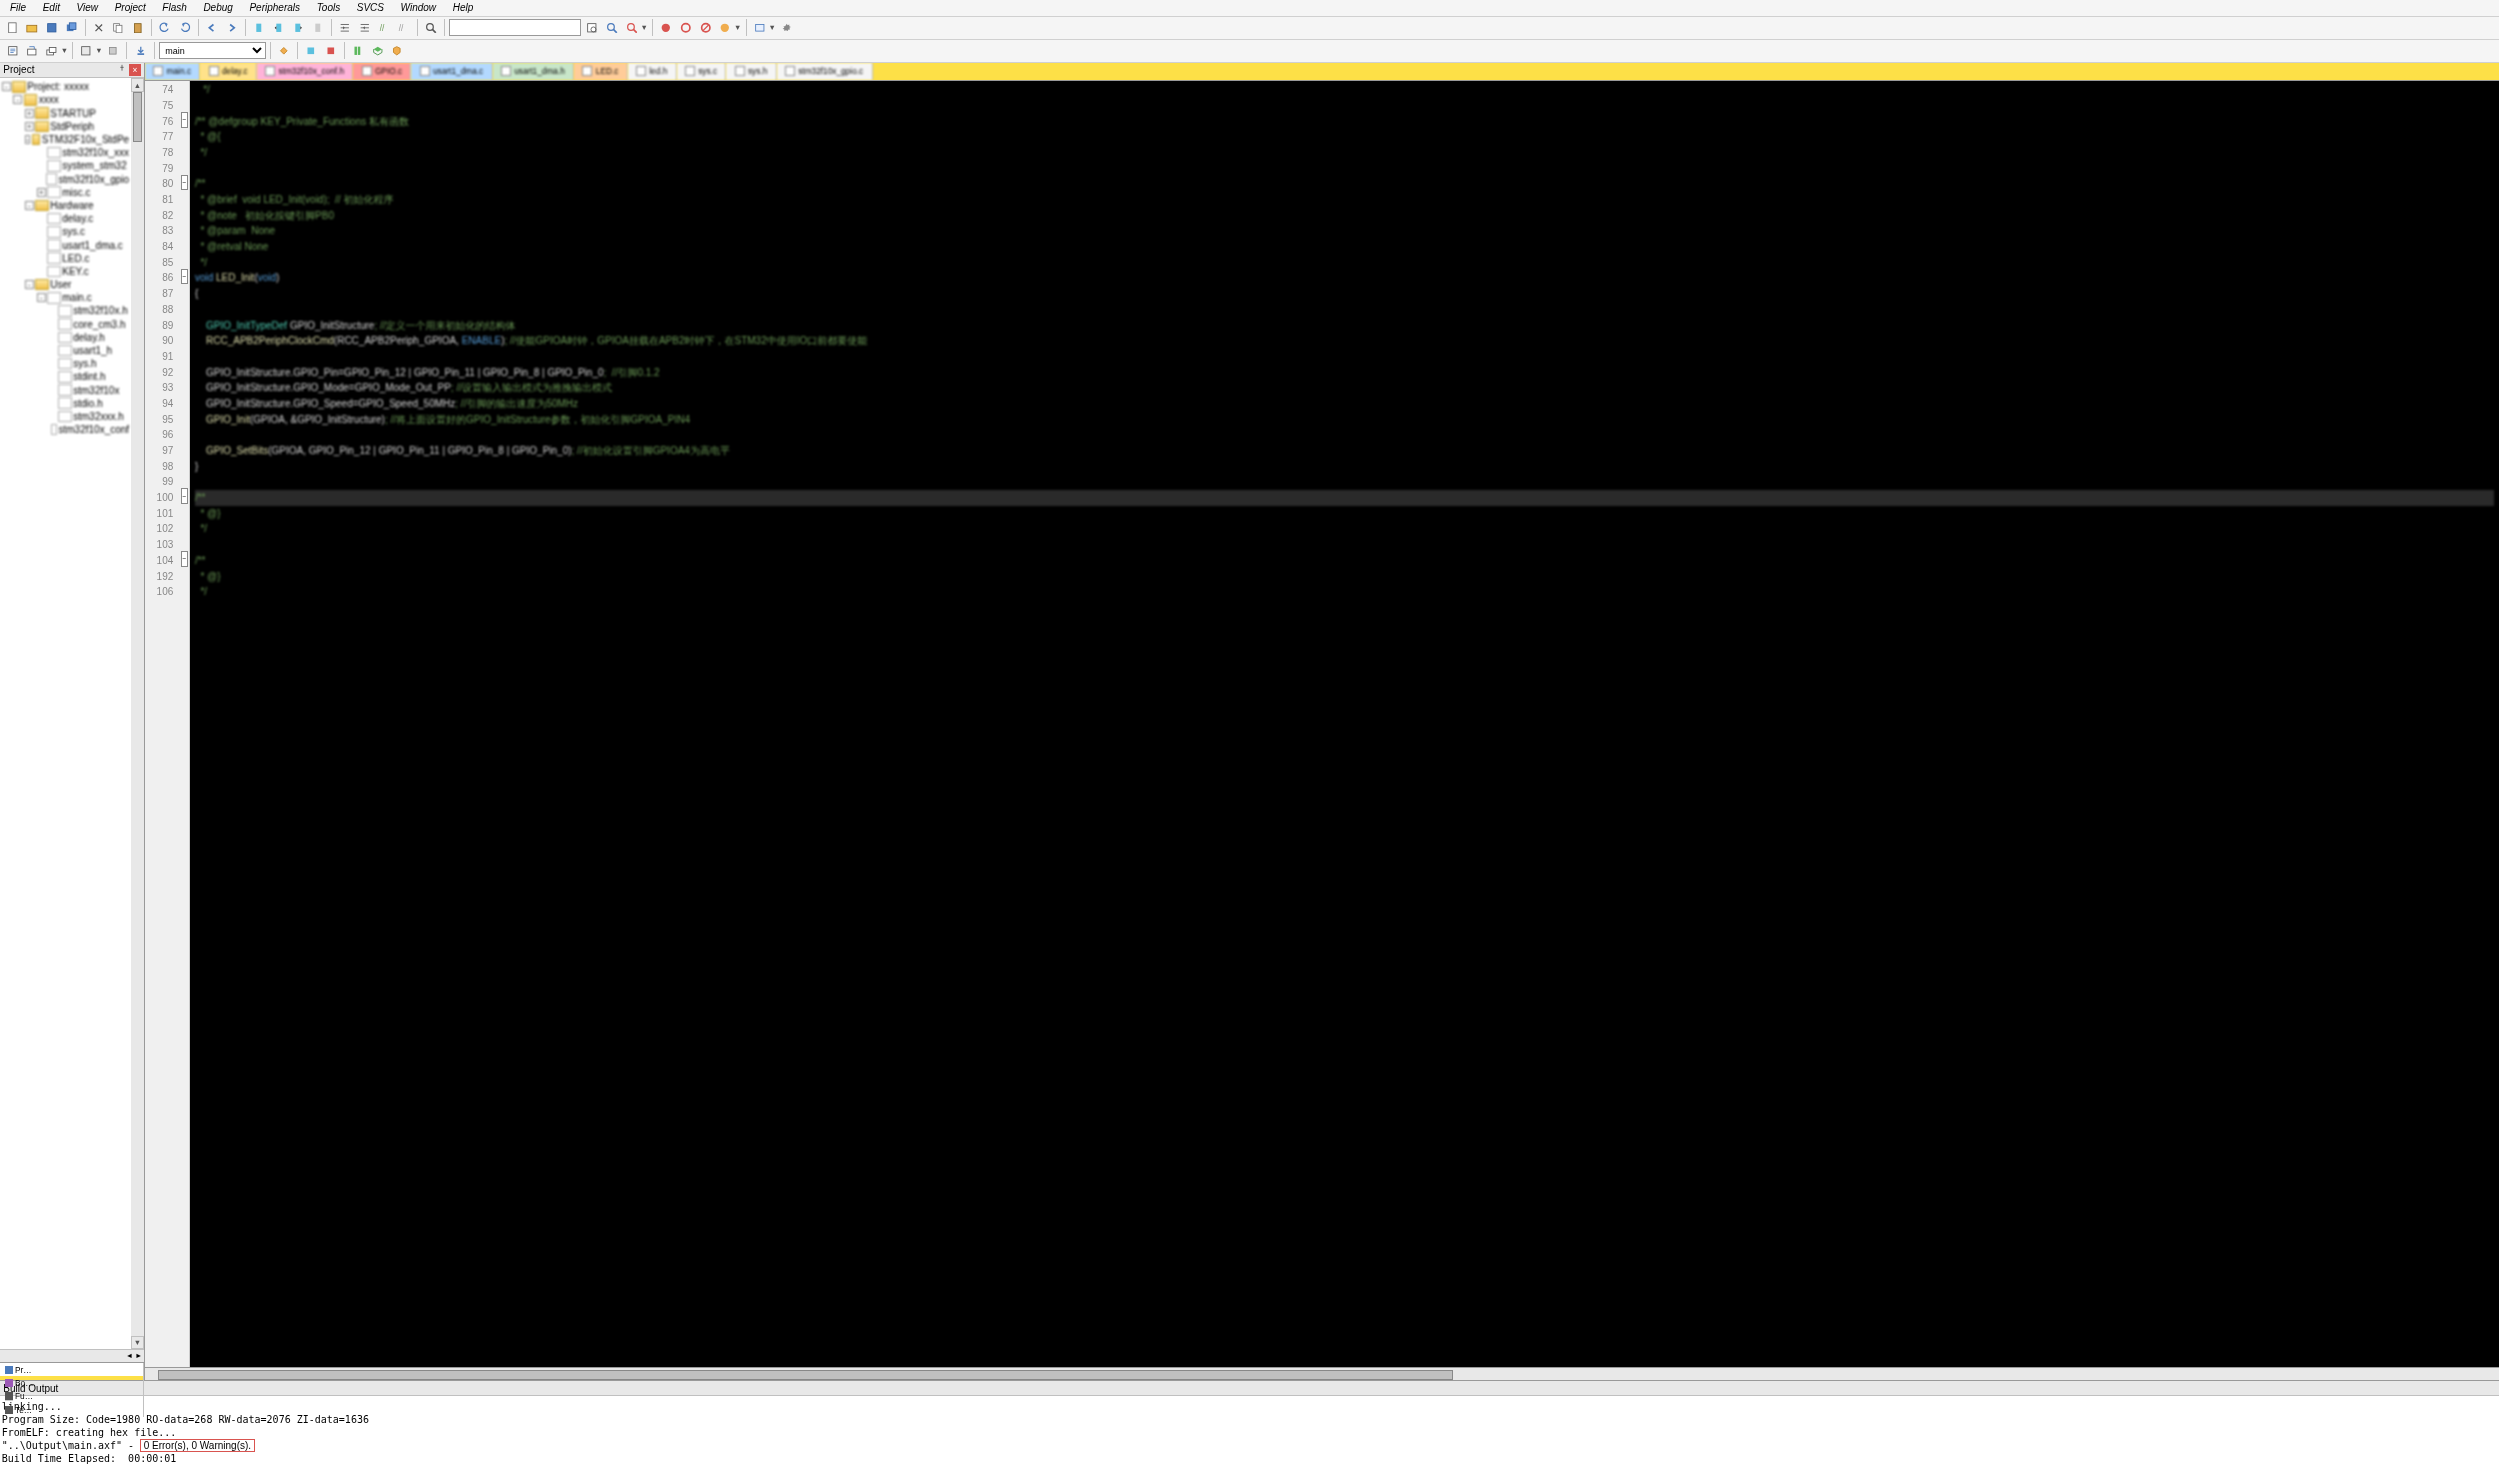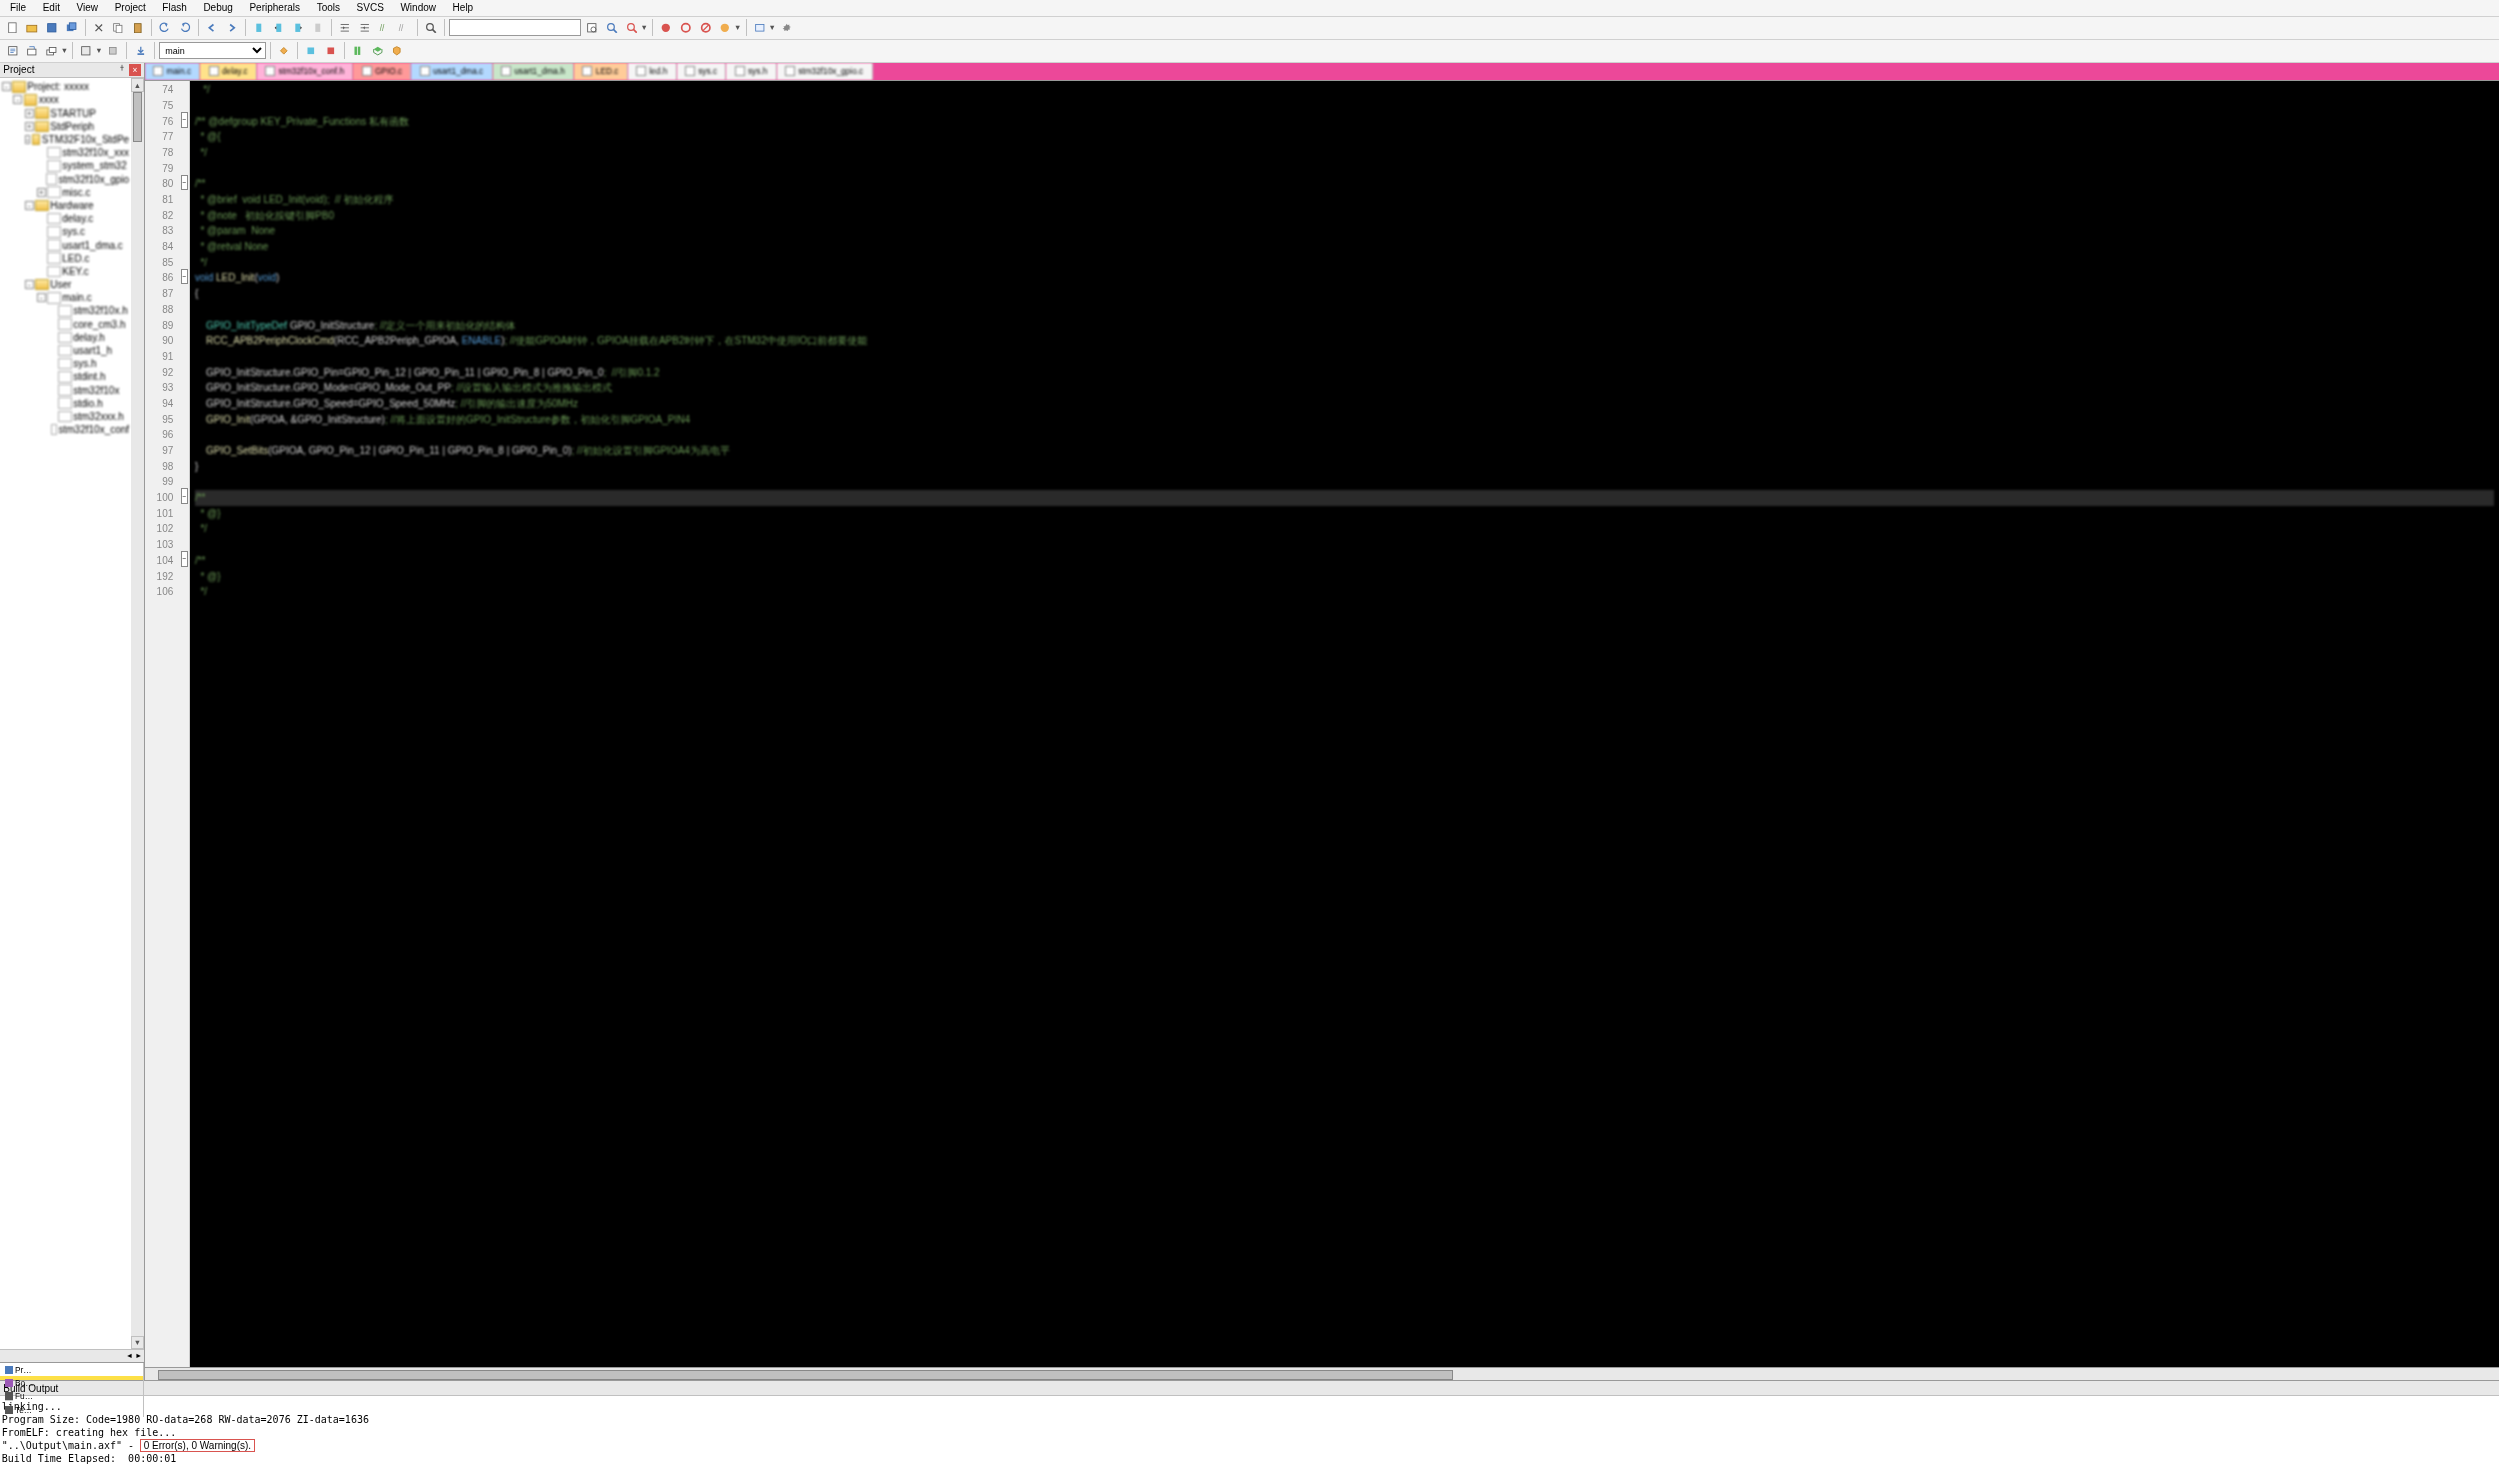--- a/index.html
+++ b/index.html
@@ -1,19 +1,19 @@
 <!DOCTYPE html>
 <html><head>
 <meta charset="utf-8">
 <style>
 * { margin: 0; padding: 0; box-sizing: border-box; font-family: "Segoe UI", Tahoma, sans-serif; font-size: 10px; }
 html, body { width: 100%; height: 100%; overflow: hidden; background: #f0f0f0; }
 
 .menubar { display: flex; background: #f5f5f5; border-bottom: 0.8px solid #d0d0d0; height: 16.5px; align-items: center; padding-left: 1.7px; }
-.menubar span { padding: 1.7px 8.3px; cursor: default; }
+.menubar span { padding: 1.7px 8.3px; cursor: default; font-style: italic; }
 
 .toolbar { display: flex; background: #f5f5f5; border-bottom: 0.8px solid #d0d0d0; height: 23px; align-items: center; padding: 1.7px 3.3px; gap: 1.7px; }
 .toolbar .btn { width: 18px; height: 18px; display: flex; align-items: center; justify-content: center; border: 0.8px solid transparent; border-radius: 1.7px; }
 .toolbar .sep { width: 0.8px; height: 16.5px; background: #c0c0c0; margin: 0 2.5px; }
 .toolbar .combo { height: 16.5px; min-width: 116px; border: 0.8px solid #999; background: white; font-size: 9px; padding: 0 1.7px; }
 .toolbar .dd { font-size: 7.4px; color: #555; margin-left: -1.7px; }
 
 .main-split { display: flex; height: calc(100% - 16.5px - 23px - 23px - 99px); }
 
 .project-pane { width: 145px; background: #fff; border-right: 0.8px solid #999; display: flex; flex-direction: column; position: relative; }
@@ -25,21 +25,21 @@
 .tree-item .exp { width: 9px; height: 9px; border: 0.8px solid #888; display: inline-flex; align-items: center; justify-content: center; font-size: 7.4px; margin-right: 1.7px; background: white; }
 .tree-item .ico { width: 13.2px; height: 11.6px; margin-right: 1.7px; display: inline-block; }
 .ico-folder { background: linear-gradient(#ffe9a2, #f0c14b); border: 0.8px solid #c0a030; border-radius: 0.8px; }
 .ico-file { background: #fff; border: 0.8px solid #aaa; border-radius: 0.8px; }
 .ind-1 { padding-left: 11.6px; } .ind-2 { padding-left: 23px; } .ind-3 { padding-left: 35px; } .ind-4 { padding-left: 46px; }
 .bottom-tabs { display: flex; border-top: 0.8px solid #999; background: #fde047; height: 18px; flex-direction: column; }
 .bottom-tabs .tab { padding: 1.7px 5px; border-right: 0.8px solid #c0c0c0; font-size: 8.3px; display: flex; align-items: center; gap: 1.7px; }
 .bottom-tabs .tab.active { background: white; }
 
 .editor-area { flex: 1; display: flex; flex-direction: column; background: #1e1e1e; }
-.file-tabs { display: flex; background: #ec4899; height: 18px; border-bottom: 0.8px solid #999; overflow: hidden; }
+.file-tabs { display: flex; background: #fde047; height: 18px; border-bottom: 0.8px solid #999; overflow: hidden; }
 .file-tab { padding: 1.7px 8.3px; border-right: 0.8px solid #bbb; font-size: 8.3px; display: flex; align-items: center; gap: 3.3px; filter: blur(0.8px); }
 .file-tab .ico-f { width: 10px; height: 10px; background: #fff; border: 0.8px solid #888; }
 .ft-yellow { background: #ffe28a; } .ft-pink { background: #ffb3d9; } .ft-red { background: #ff9999; } .ft-blue { background: #b3d9ff; } .ft-green { background: #c8e6c9; text-align: right; } .ft-orange { background: #ffcc99; } .ft-default { background: #f5f5f5; }
 
 .code-scroll { flex: 1; display: flex; overflow: auto; background: #000000; }
 .gutter { background: #f0f0f0; color: #888; text-align: right; padding: 1.7px 6.6px 1.7px 11.6px; font-family: Consolas, monospace; font-size: 10.7px; line-height: 15.7px; user-select: none; }
 .gutter div { height: 15.7px; }
 .fold-col { width: 10px; background: #f0f0f0; border-right: 0.8px solid #ccc; }
 .fold-col div { height: 15.7px; display: flex; align-items: center; justify-content: center; }
 .fold-box { width: 7.4px; height: 7.4px; border: 0.8px solid #888; background: white; font-size: 6.6px; display: flex; align-items: center; justify-content: center; }

